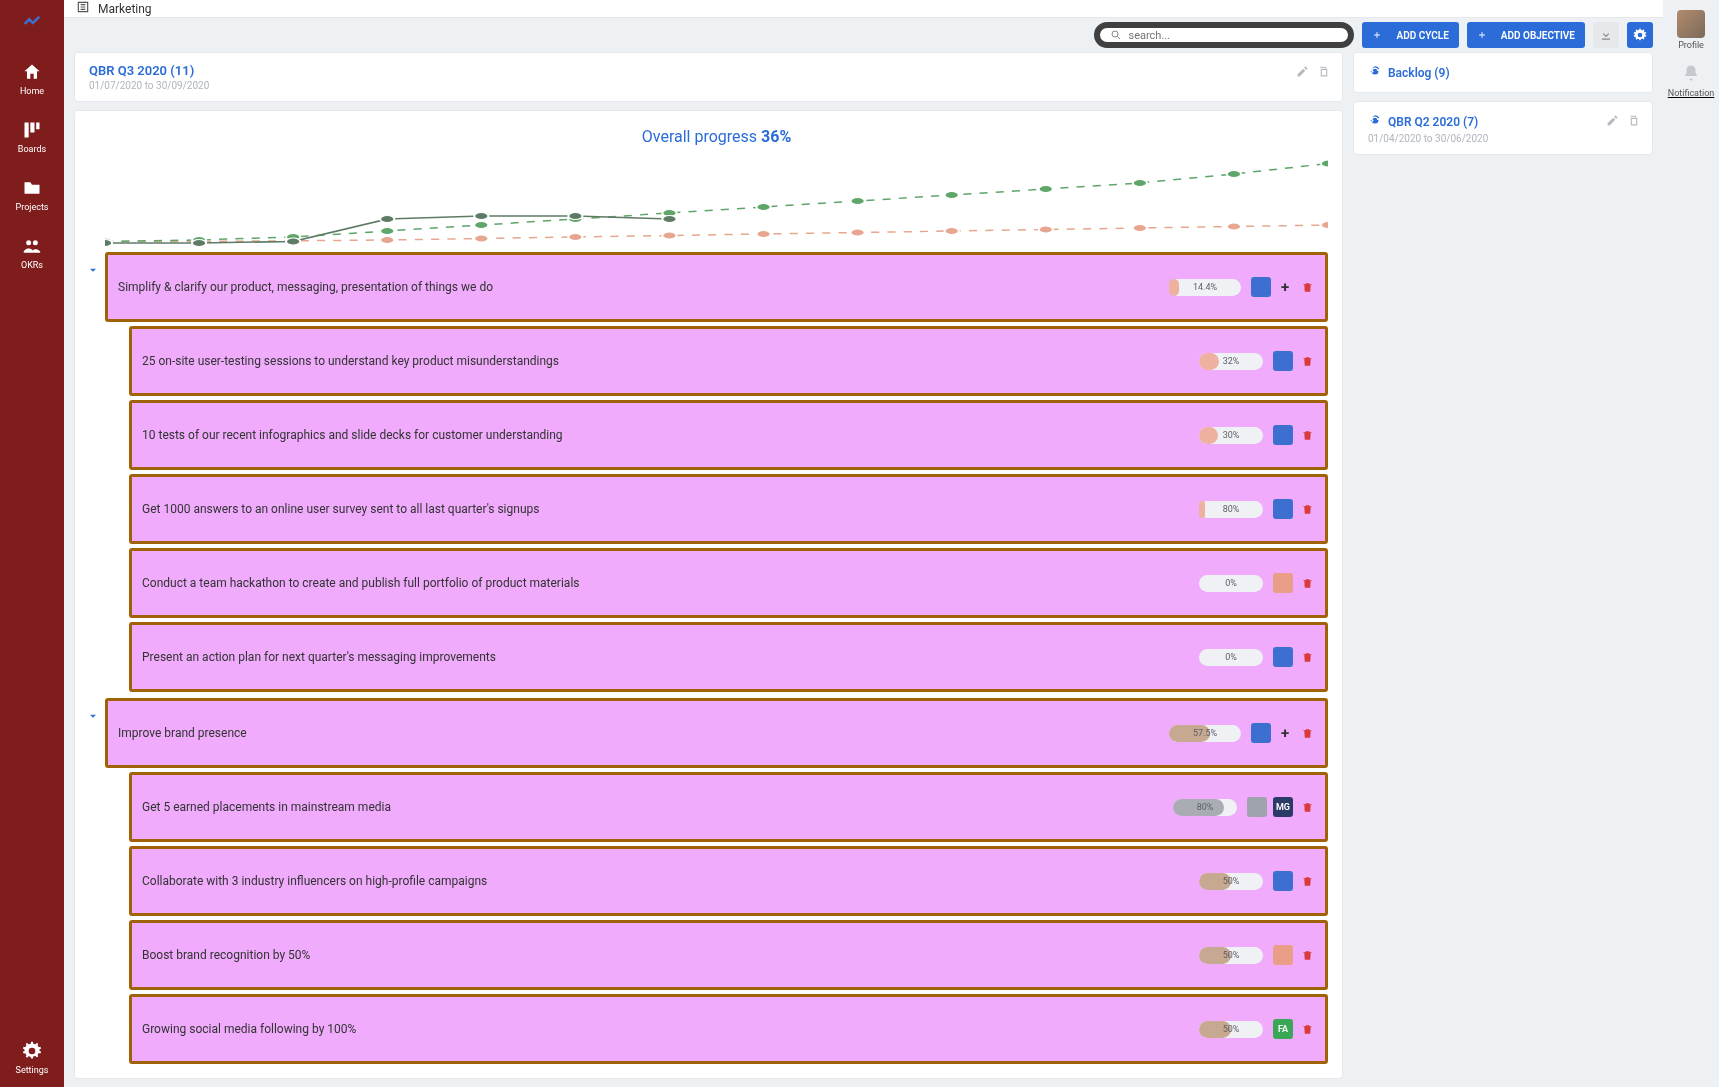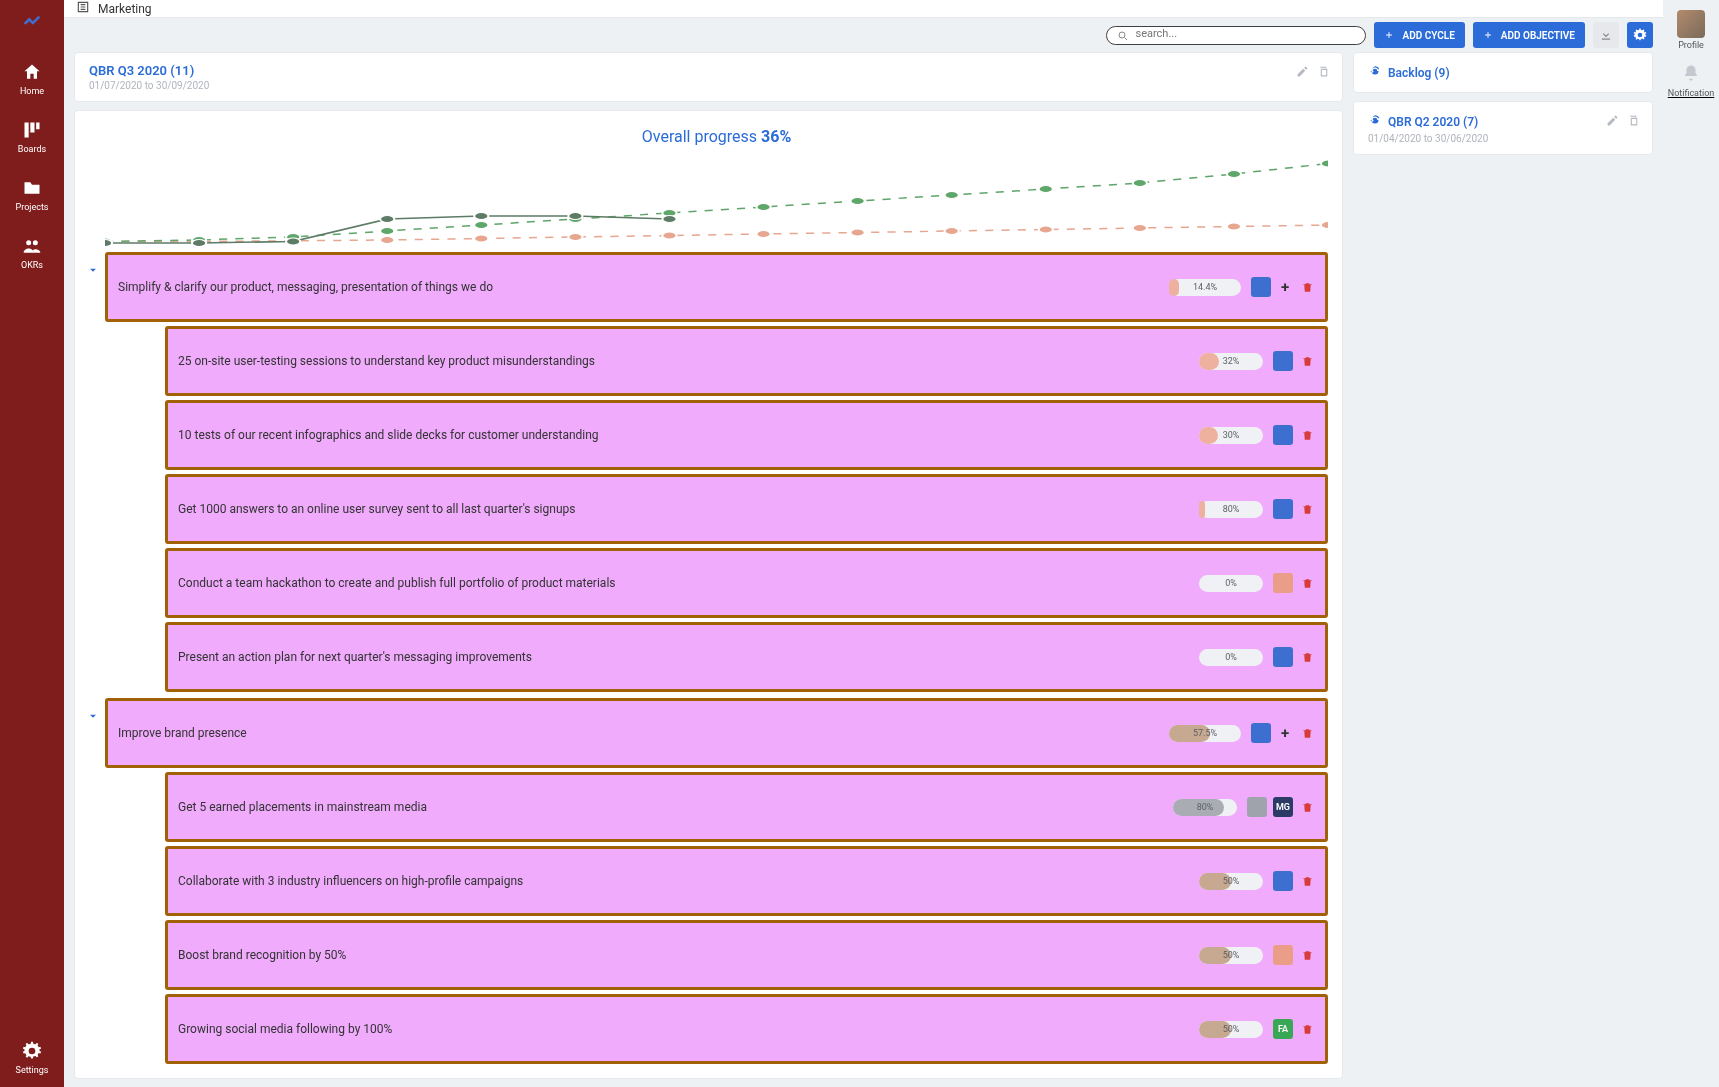--- a/index.html
+++ b/index.html
@@ -55,44 +55,44 @@
   .topbar svg { width: 14px; height: 14px; color: #555; }
   .toolbar {
     height: 36px;
     display: flex;
     align-items: center;
     padding: 4px 10px;
     gap: 8px;
   }
   .toolbar .search {
     width: 260px;
-    height: 19px;
+    height: 26px;
     background: #fff;
-    border: 1px solid #404040;
+    border: 6px solid #404040;
     border-radius: 14px;
     display: flex;
-    align-items: flex-start;
+    align-items: center;
     padding: 0 10px;
     gap: 6px;
     margin-left: auto;
   }
   .toolbar .search svg { width: 12px; height: 12px; color: #888; }
   .toolbar .search input { border: none; outline: none; font-size: 11px; flex: 1; background: transparent; }
   .btn-primary {
     background: #2b6cd8;
     color: #fff;
     font-size: 10px;
     font-weight: 600;
     border: none;
     border-radius: 3px;
     height: 26px;
     padding: 0 10px;
     display: flex;
     align-items: center;
-    gap: 8px;
+    gap: 14px;
     cursor: pointer;
   }
   .btn-primary svg { width: 10px; height: 10px; }
   .icon-btn-small {
     width: 26px; height: 26px;
     display: flex; align-items: center; justify-content: center;
     border-radius: 3px;
     cursor: pointer;
   }
   .icon-btn-small.light { background: #e6e8ec; color: #888; }
@@ -139,21 +139,21 @@
     background: #f0abfc;
     border: 3px solid #a16207;
     border-radius: 3px;
     padding: 22px 10px;
     gap: 10px;
     margin-bottom: 4px;
     font-size: 12px;
     color: #333;
   }
   .obj-row { position: relative; }
-  .kr-row  { margin-left: 60px; align-items: center; }
+  .kr-row  { margin-left: 24px; align-items: center; }
   .chevron {
     position: absolute;
     left: -22px; top: 8px;
     color: #2b6cd8;
     cursor: pointer;
   }
   .chevron svg { width: 14px; height: 14px; }
   .row-title { flex: 1; }
   .pill {
     height: 17px;

